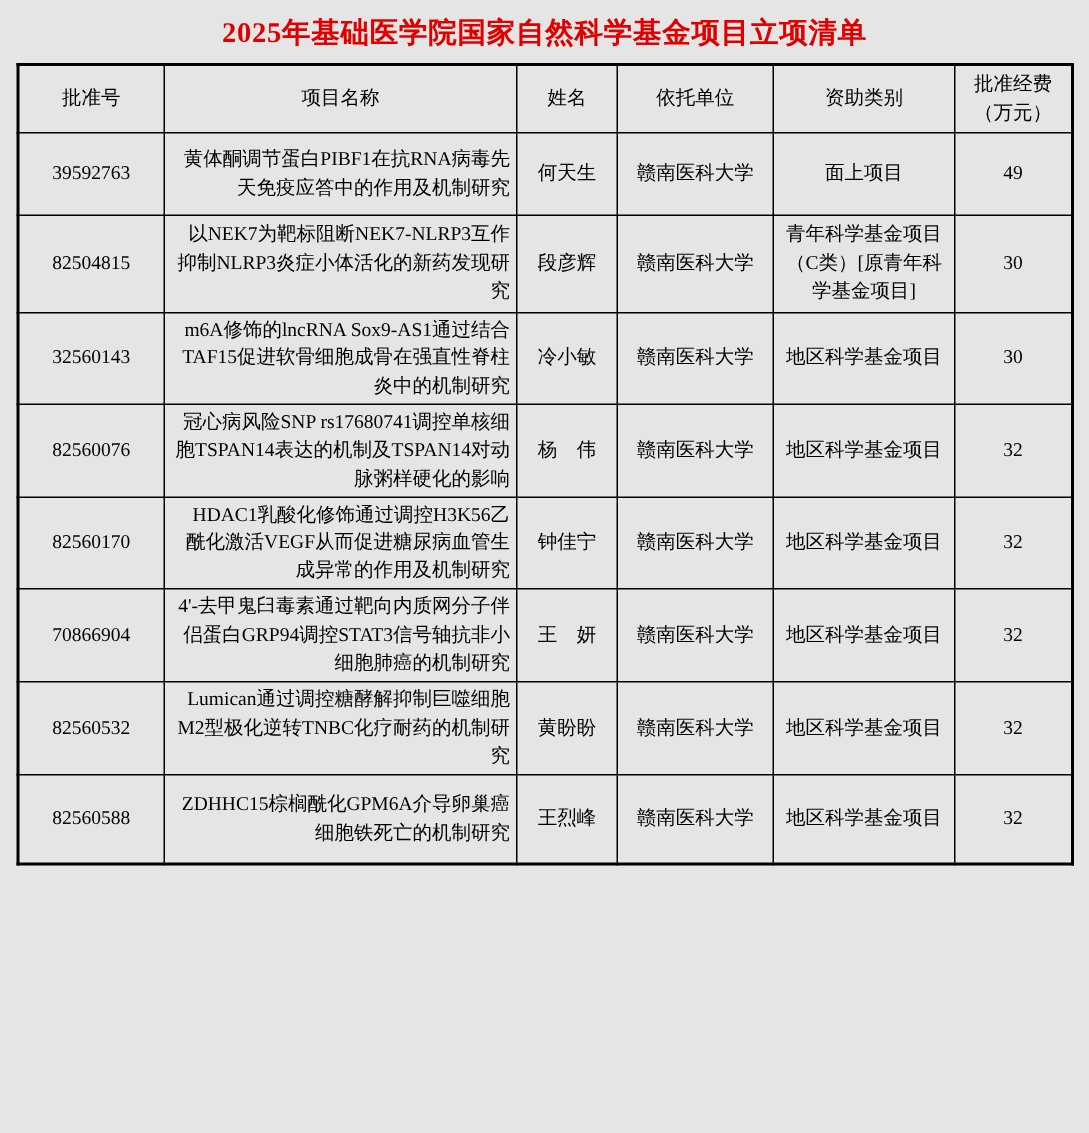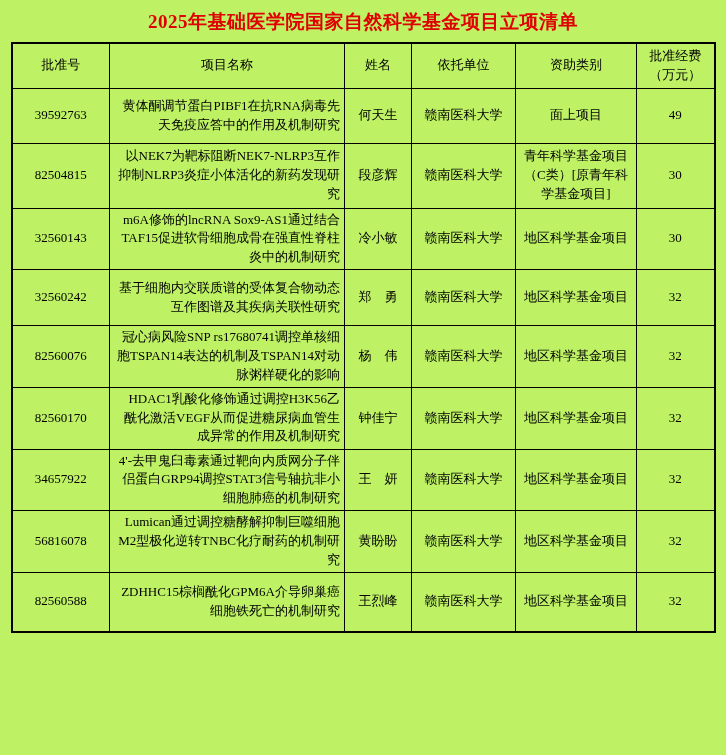--- a/index.html
+++ b/index.html
@@ -3,21 +3,21 @@
 <meta charset="utf-8">
 <style>
   html, body {
     margin: 0;
     padding: 0;
     background: #ffffff;
   }
   .page {
     width: 726px;
     height: 755px;
-    background: #bef264;
+    background: #e5e5e5;
     font-family: "Liberation Serif", "DejaVu Serif", serif;
     color: #000000;
     overflow: hidden;
     box-sizing: border-box;
   }
   .title {
     margin: 0;
     padding-top: 9px;
     padding-bottom: 7px;
     text-align: center;
@@ -112,53 +112,45 @@
         </tr>
         <tr>
           <td>32560143</td>
           <td class="cell-left">m6A修饰的lncRNA Sox9-AS1通过结合TAF15促进软骨细胞成骨在强直性脊柱炎中的机制研究</td>
           <td>冷小敏</td>
           <td>赣南医科大学</td>
           <td>地区科学基金项目</td>
           <td>30</td>
         </tr>
         <tr>
-          <td>32560242</td>
-          <td class="cell-left">基于细胞内交联质谱的受体复合物动态互作图谱及其疾病关联性研究</td>
-          <td>郑　勇</td>
-          <td>赣南医科大学</td>
-          <td>地区科学基金项目</td>
-          <td>32</td>
-        </tr>
-        <tr>
           <td>82560076</td>
           <td class="cell-left">冠心病风险SNP rs17680741调控单核细胞TSPAN14表达的机制及TSPAN14对动脉粥样硬化的影响</td>
           <td>杨　伟</td>
           <td>赣南医科大学</td>
           <td>地区科学基金项目</td>
           <td>32</td>
         </tr>
         <tr>
           <td>82560170</td>
           <td class="cell-left">HDAC1乳酸化修饰通过调控H3K56乙酰化激活VEGF从而促进糖尿病血管生成异常的作用及机制研究</td>
           <td>钟佳宁</td>
           <td>赣南医科大学</td>
           <td>地区科学基金项目</td>
           <td>32</td>
         </tr>
         <tr>
-          <td>34657922</td>
+          <td>70866904</td>
           <td class="cell-left">4'-去甲鬼臼毒素通过靶向内质网分子伴侣蛋白GRP94调控STAT3信号轴抗非小细胞肺癌的机制研究</td>
           <td>王　妍</td>
           <td>赣南医科大学</td>
           <td>地区科学基金项目</td>
           <td>32</td>
         </tr>
         <tr>
-          <td>56816078</td>
+          <td>82560532</td>
           <td class="cell-left">Lumican通过调控糖酵解抑制巨噬细胞M2型极化逆转TNBC化疗耐药的机制研究</td>
           <td>黄盼盼</td>
           <td>赣南医科大学</td>
           <td>地区科学基金项目</td>
           <td>32</td>
         </tr>
         <tr>
           <td>82560588</td>
           <td class="cell-left">ZDHHC15棕榈酰化GPM6A介导卵巢癌细胞铁死亡的机制研究</td>
           <td>王烈峰</td>

